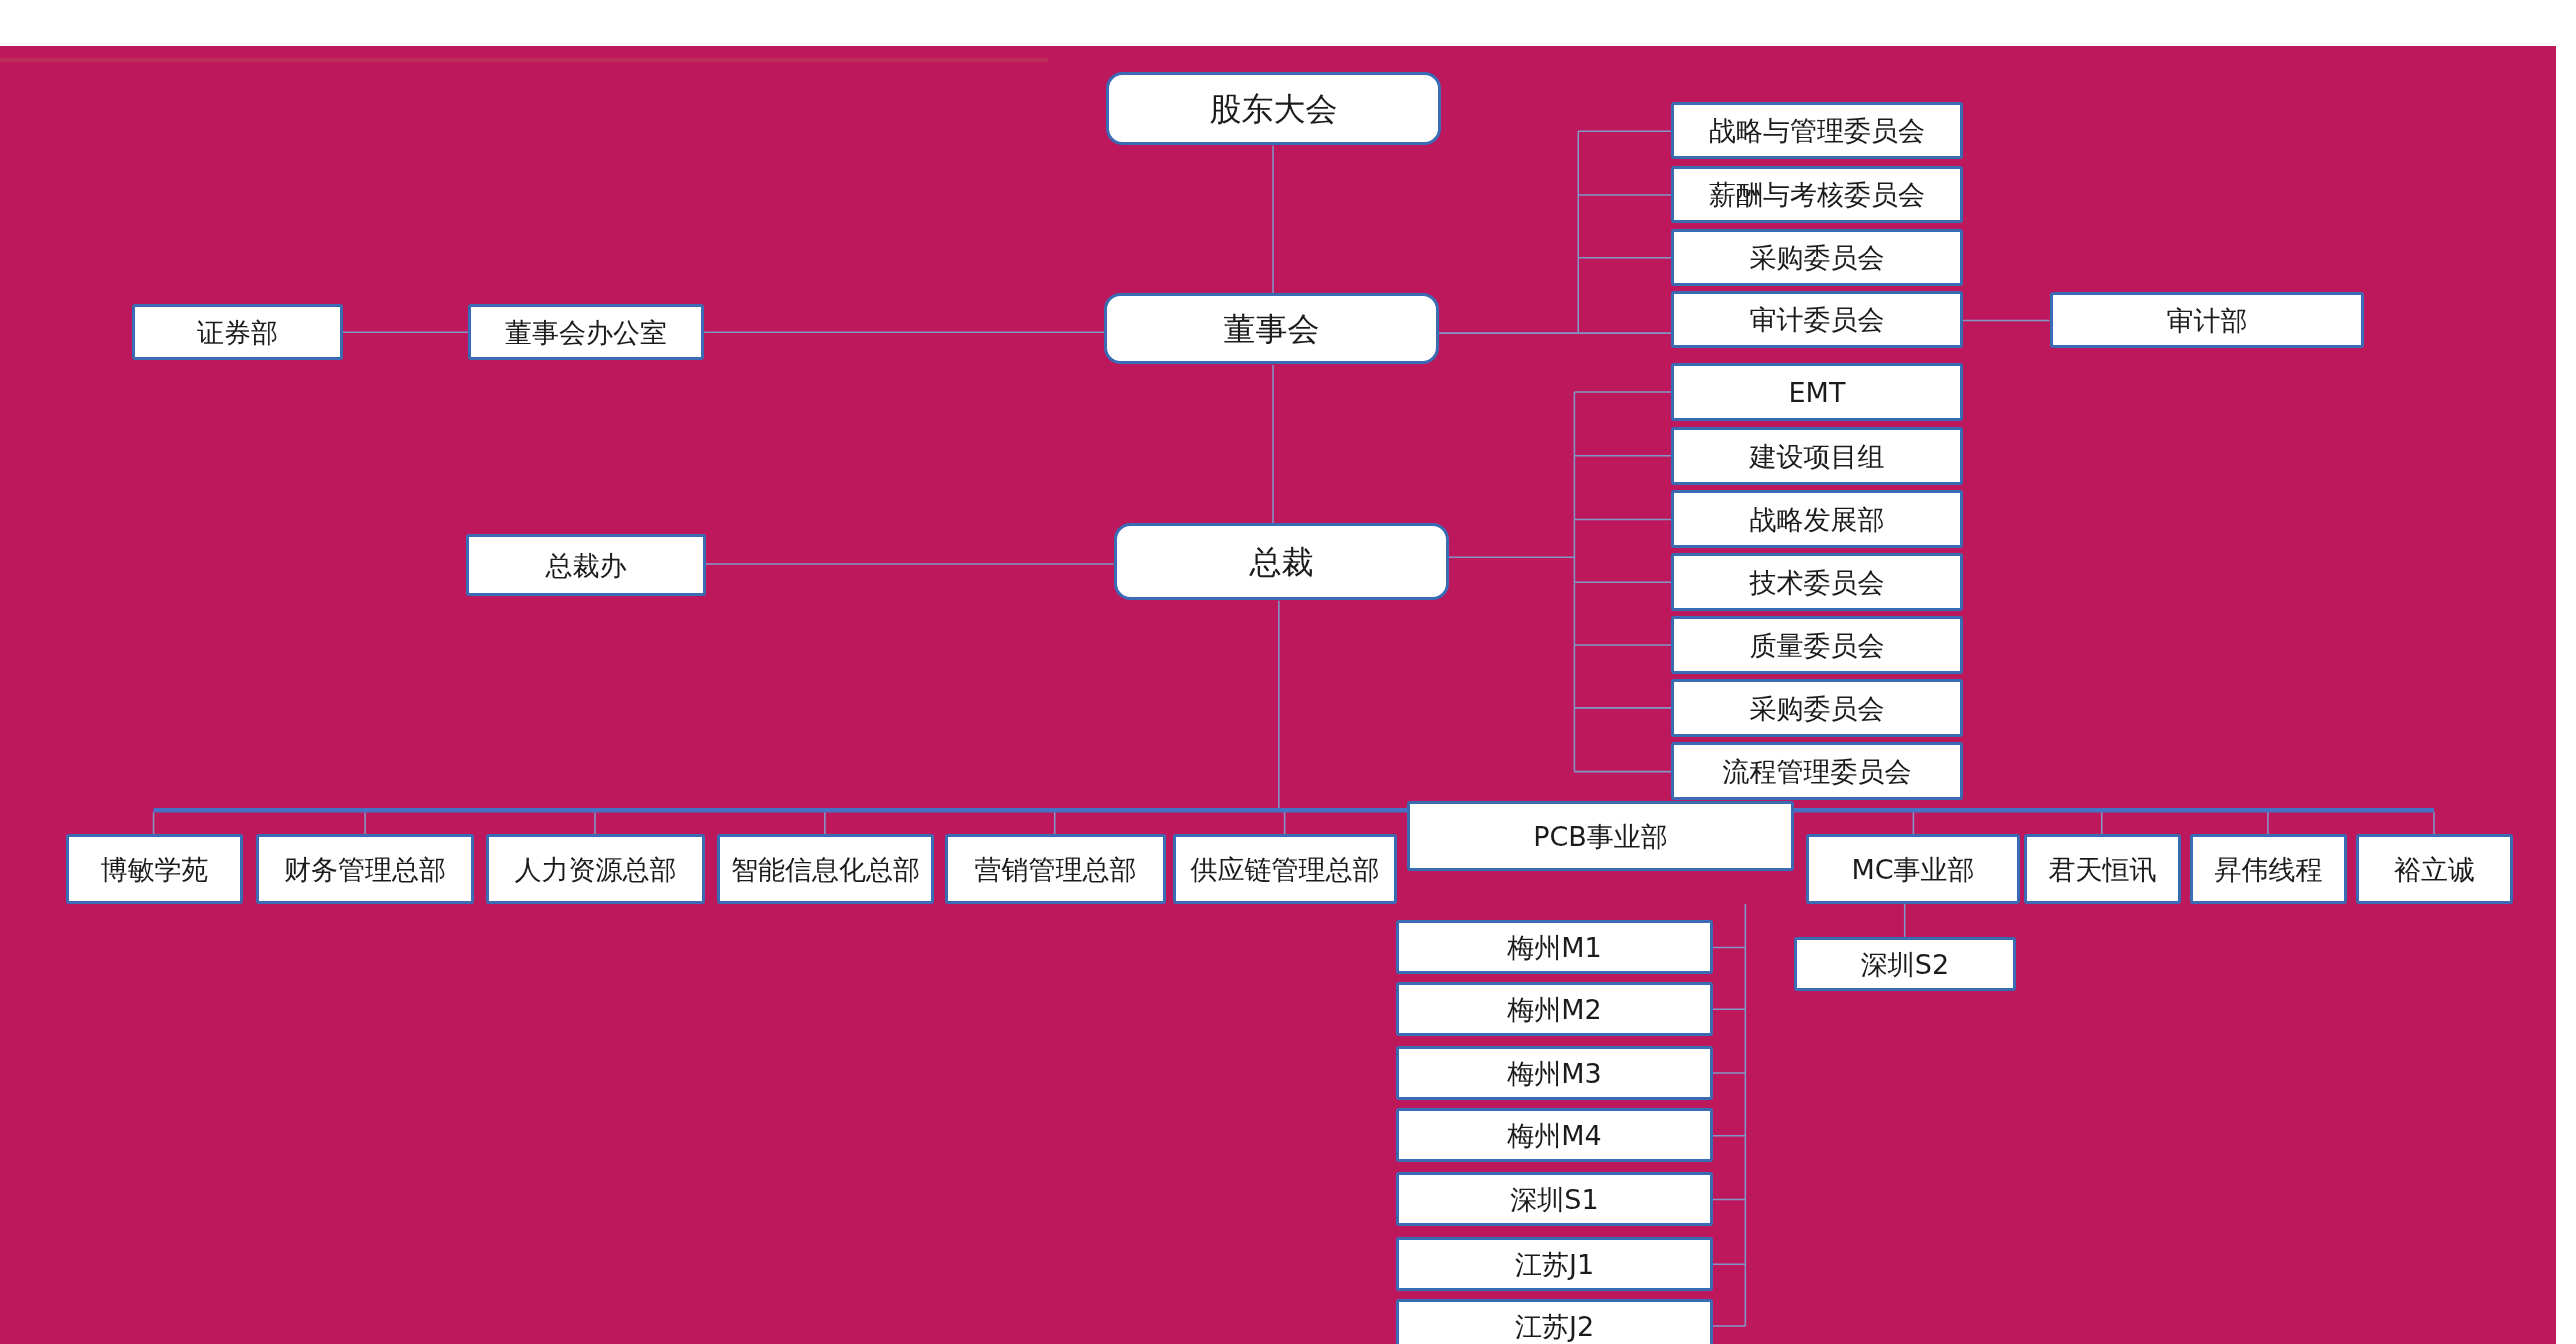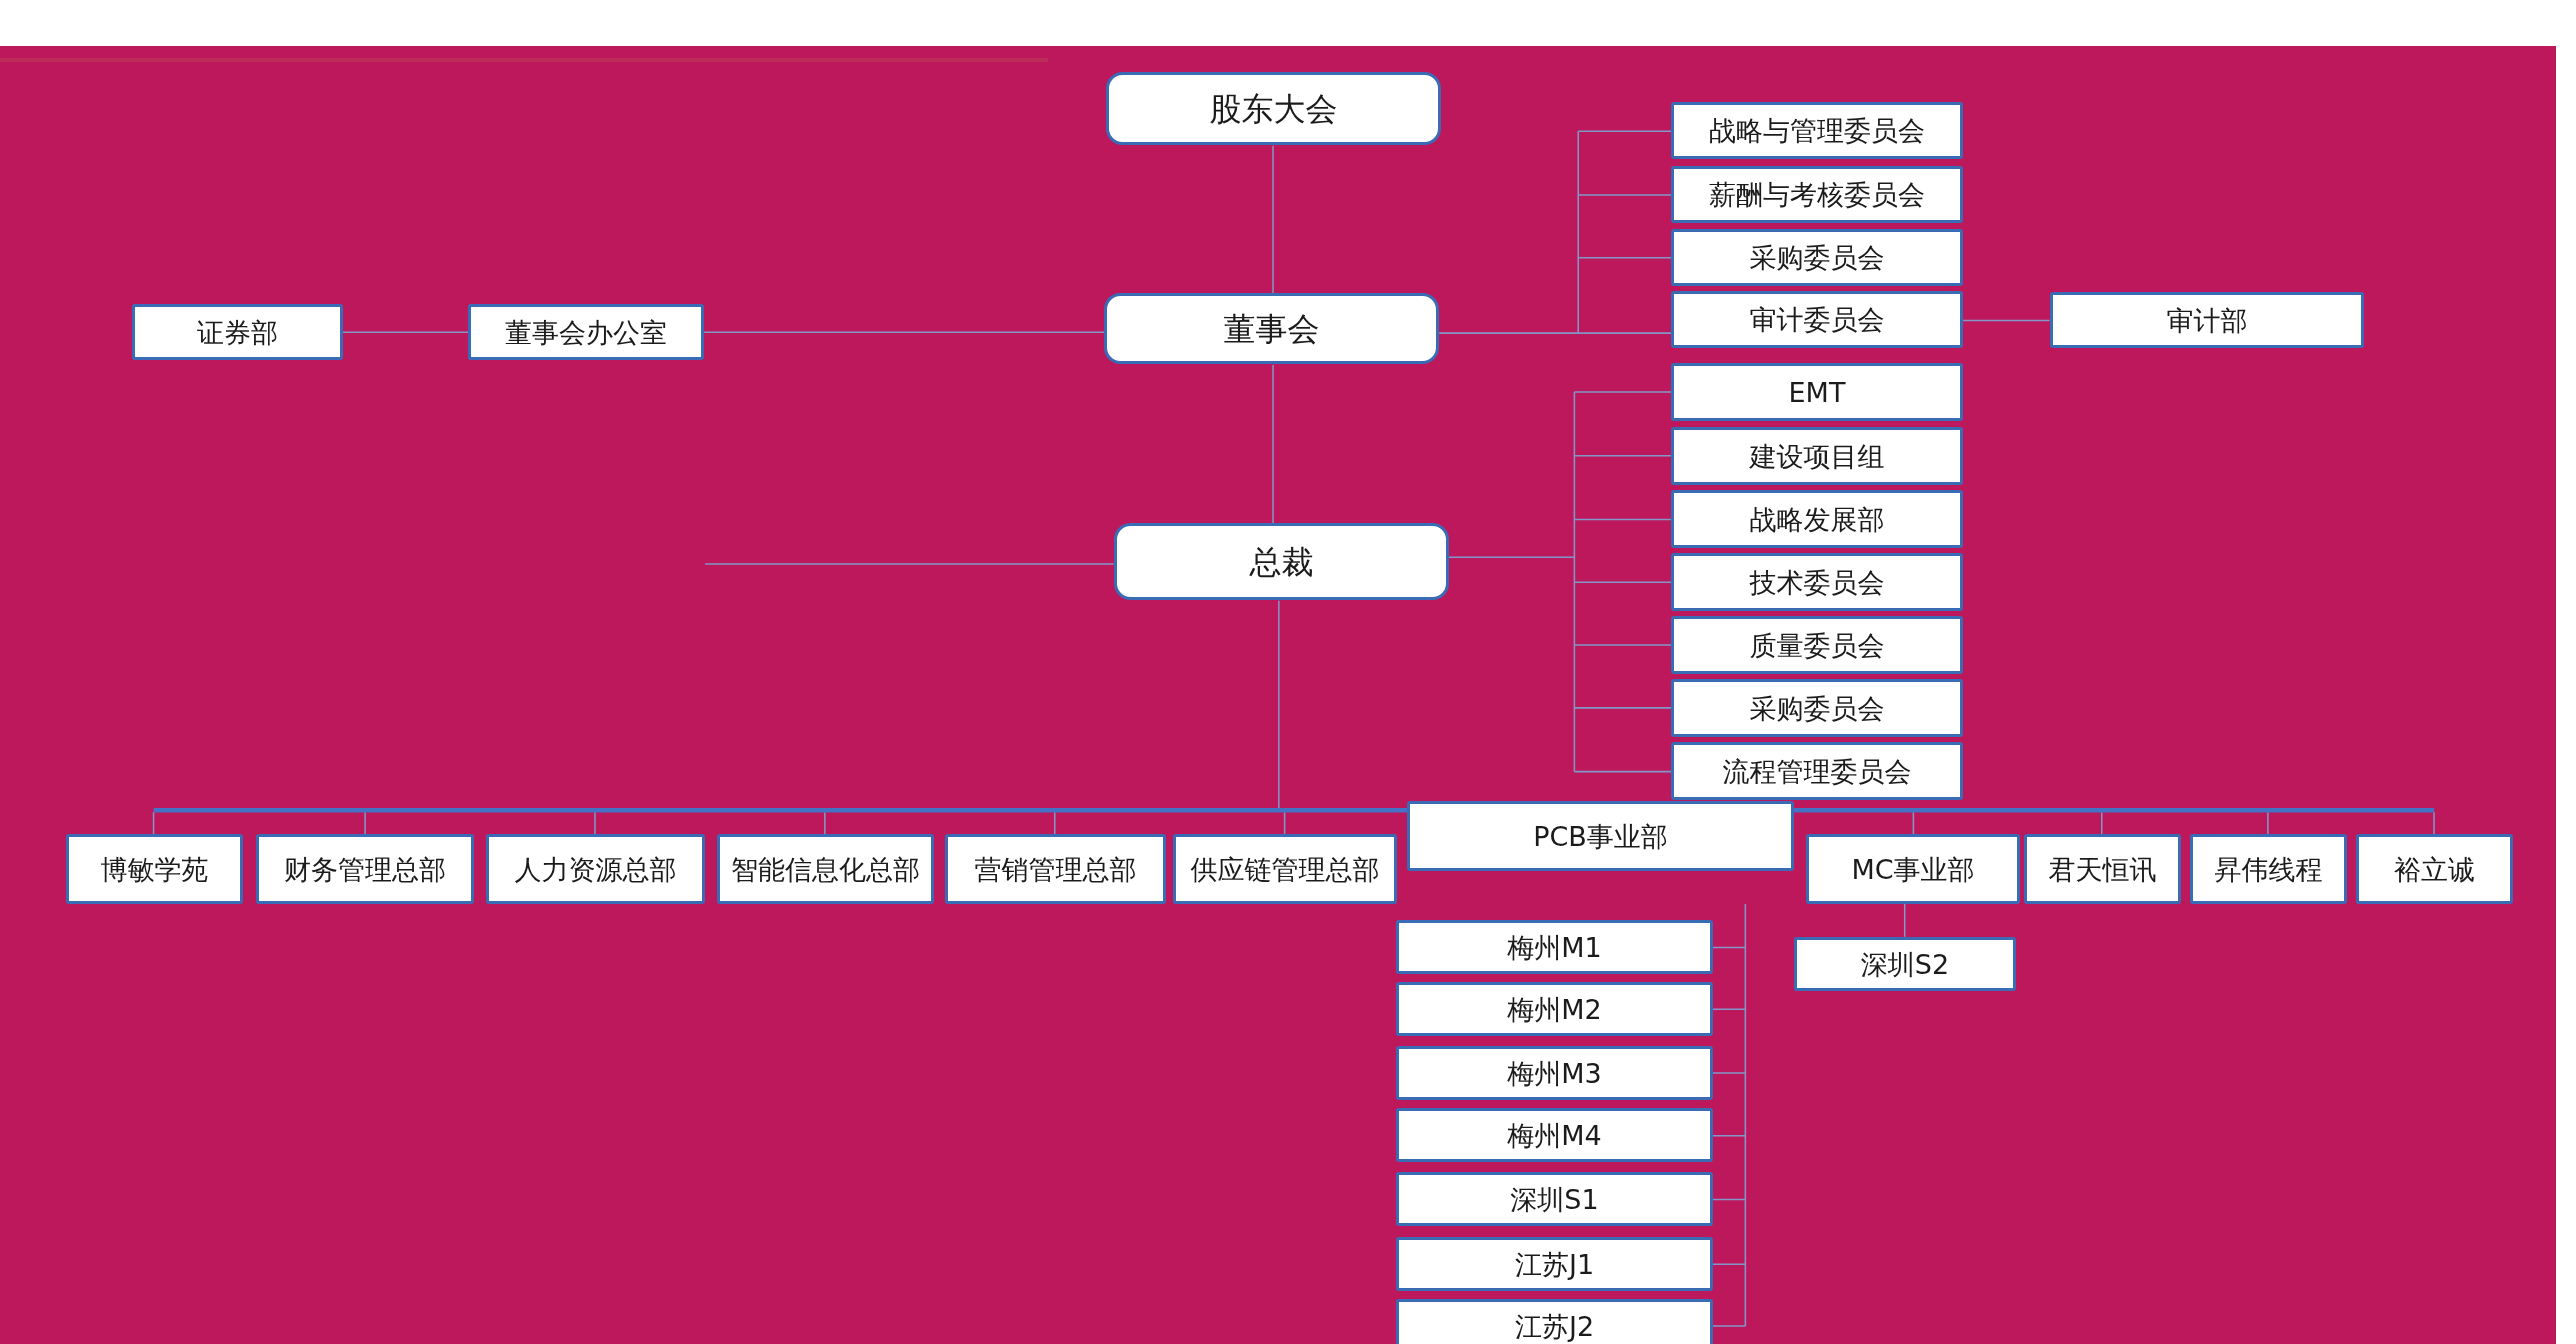--- a/index.html
+++ b/index.html
@@ -96,20 +96,21 @@
 
     <line x1="159" y1="791" x2="2520" y2="791" stroke="#4472c4" stroke-width="4.5"></line>
   </svg>
 
   <div class="node lg" style="left:1106px;top:26px;width:335px;height:73px">股东大会</div>
   <div class="node lg" style="left:1104px;top:247px;width:335px;height:71px">董事会</div>
   <div class="node lg" style="left:1114px;top:477px;width:335px;height:77px">总裁</div>
 
   <div class="node" style="left:132px;top:258px;width:211px;height:56px">证券部</div>
   <div class="node" style="left:468px;top:258px;width:236px;height:56px">董事会办公室</div>
+  <div class="node" style="left:466px;top:488px;width:240px;height:62px">总裁办</div>
 
   <div class="node" style="left:1671px;top:56px;width:292px;height:57px">战略与管理委员会</div>
   <div class="node" style="left:1671px;top:120px;width:292px;height:57px">薪酬与考核委员会</div>
   <div class="node" style="left:1671px;top:183px;width:292px;height:57px">采购委员会</div>
   <div class="node" style="left:1671px;top:245px;width:292px;height:57px">审计委员会</div>
   <div class="node" style="left:2050px;top:246px;width:314px;height:56px">审计部</div>
 
   <div class="node" style="left:1671px;top:317px;width:292px;height:58px">EMT</div>
   <div class="node" style="left:1671px;top:381px;width:292px;height:58px">建设项目组</div>
   <div class="node" style="left:1671px;top:444px;width:292px;height:58px">战略发展部</div>

